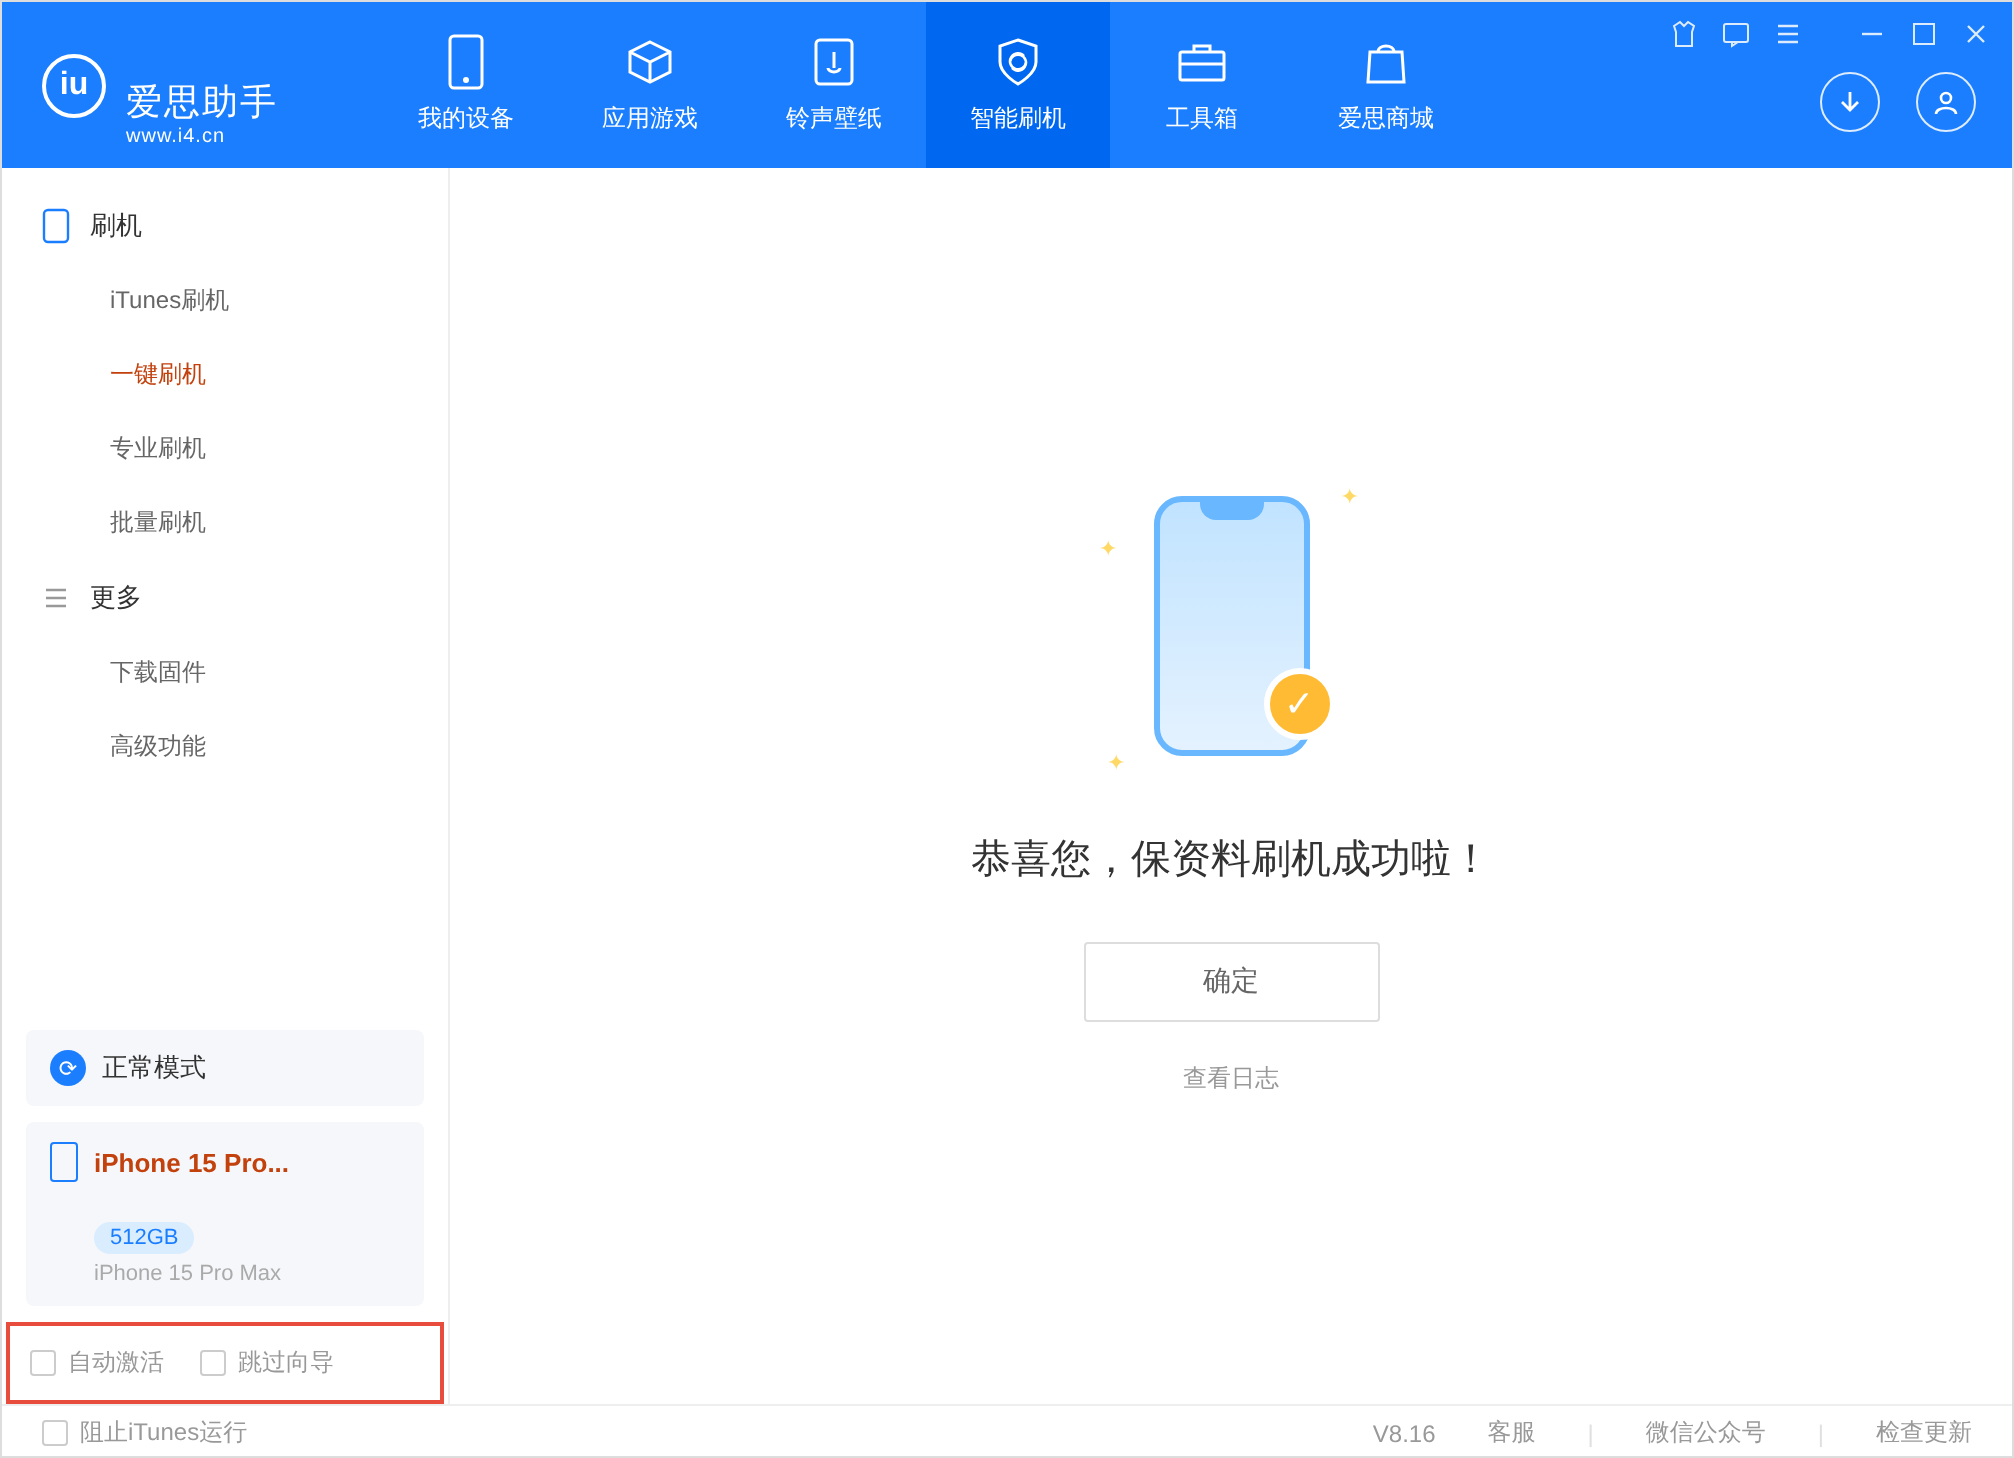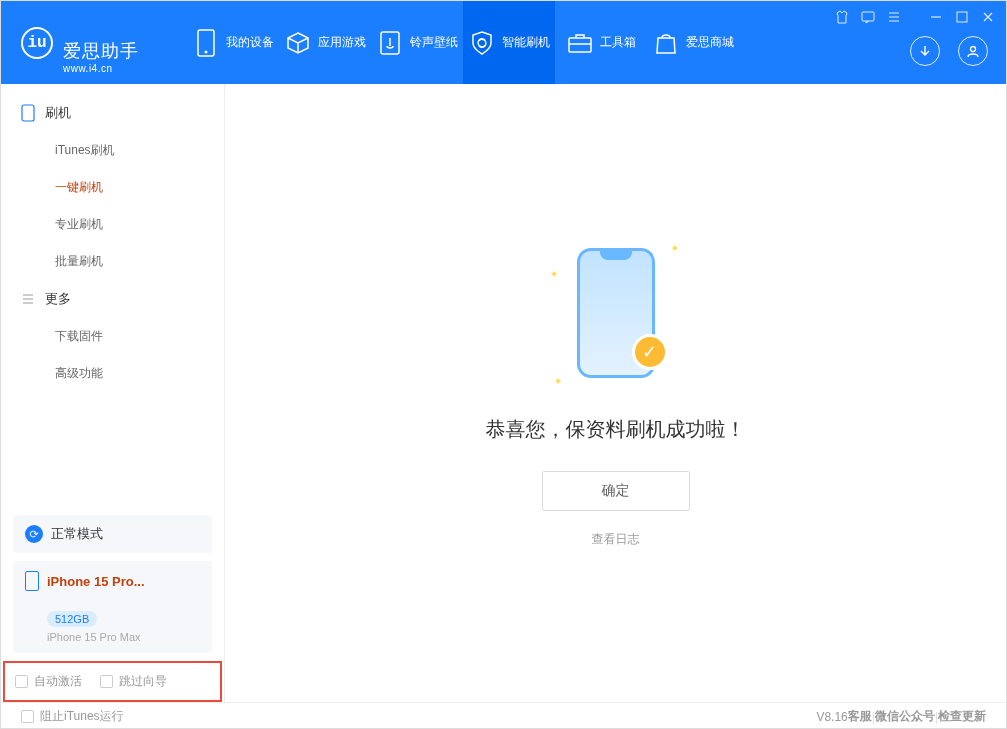--- a/index.html
+++ b/index.html
@@ -1,27 +1,27 @@
 <!DOCTYPE html>
 <html><head>
   <meta charset="utf-8">
   <style>
     * { margin: 0; padding: 0; box-sizing: border-box; font-family: "Microsoft YaHei", "PingFang SC", sans-serif; }
     body { width: 1007px; height: 729px; overflow: hidden; background: #fff; border: 1px solid #ddd; }
     
     
     .header { height: 83px; background: linear-gradient(to bottom, #1b7eff 0%, #1b7eff 100%); display: flex; align-items: center; position: relative; }
     .logo-area { display: flex; align-items: center; padding-left: 20px; width: 186px; }
-    .logo-icon { width: 32px; height: 32px; border: 2px solid #fff; border-radius: 50%; display: flex; align-items: center; justify-content: center; color: #fff; font-weight: bold; font-size: 16px; margin-right: 10px; font-family: Liberation Mono, monospace; }
+    .logo-icon { width: 32px; height: 32px; border: 2px solid #fff; border-radius: 50%; display: flex; align-items: center; justify-content: center; color: #fff; font-weight: bold; font-size: 16px; margin-right: 10px; }
     .logo-text { color: #fff; }
     .logo-title { font-size: 18px; font-weight: 400; letter-spacing: 1px; margin-top: 28px; }
     .logo-url { font-size: 10px; letter-spacing: 0.5px; }
     
     .nav-tabs { display: flex; height: 100%; flex: 1; }
-    .nav-tab { width: 92px; display: flex; flex-direction: row; align-items: center; justify-content: center; color: #fff; cursor: pointer; gap: 6px; }
+    .nav-tab { width: 92px; display: flex; flex-direction: column; align-items: center; justify-content: center; color: #fff; cursor: pointer; gap: 6px; }
     .nav-tab.active { background: #0068f0; }
     .nav-tab-icon { width: 28px; height: 28px; display: flex; align-items: center; justify-content: center; }
     .nav-tab-label { font-size: 12px; }
     
     .header-controls { position: absolute; top: 8px; right: 10px; display: flex; gap: 10px; color: #fff; }
     .header-ctrl { width: 16px; height: 16px; display: flex; align-items: center; justify-content: center; cursor: pointer; opacity: 0.85; }
     .header-right-icons { position: absolute; right: 18px; bottom: 18px; display: flex; gap: 18px; }
     .header-circle { width: 30px; height: 30px; border: 1.5px solid rgba(255,255,255,0.85); border-radius: 50%; display: flex; align-items: center; justify-content: center; cursor: pointer; color: #fff; }
     
     
@@ -59,22 +59,22 @@
     .sparkle.s2 { left:14px; top:30px; }
     .sparkle.s3 { left:18px; bottom:0; }
     
     .success-title { font-size: 20px; color: #333; margin-bottom: 28px; }
     .ok-button { width: 148px; height: 40px; border: 1px solid #ddd; background: #fff; color: #666; font-size: 14px; cursor: pointer; margin-bottom: 20px; border-radius:2px; }
     .log-link { font-size: 12px; color: #999; cursor: pointer; text-align: center; }
     
     
     .footer { height: 28px; border-top: 1px solid #eee; display: flex; align-items: center; padding: 0 20px; font-size: 12px; color: #999; }
     .footer-left { display: flex; align-items: center; gap: 6px; }
-    .footer-right { margin-left: auto; display: flex; align-items: center; }
-    .footer-link { cursor: pointer; font-weight: bold; }
+    .footer-right { margin-left: auto; display: flex; align-items: center; gap: 26px; }
+    .footer-link { cursor: pointer; }
     .footer-sep { color:#e0e0e0; }
   </style>
 </head>
 <body>
 
 <div class="header">
   <div class="logo-area">
     <div class="logo-icon">iu</div>
     <div class="logo-text">
       <div class="logo-title">爱思助手</div>

